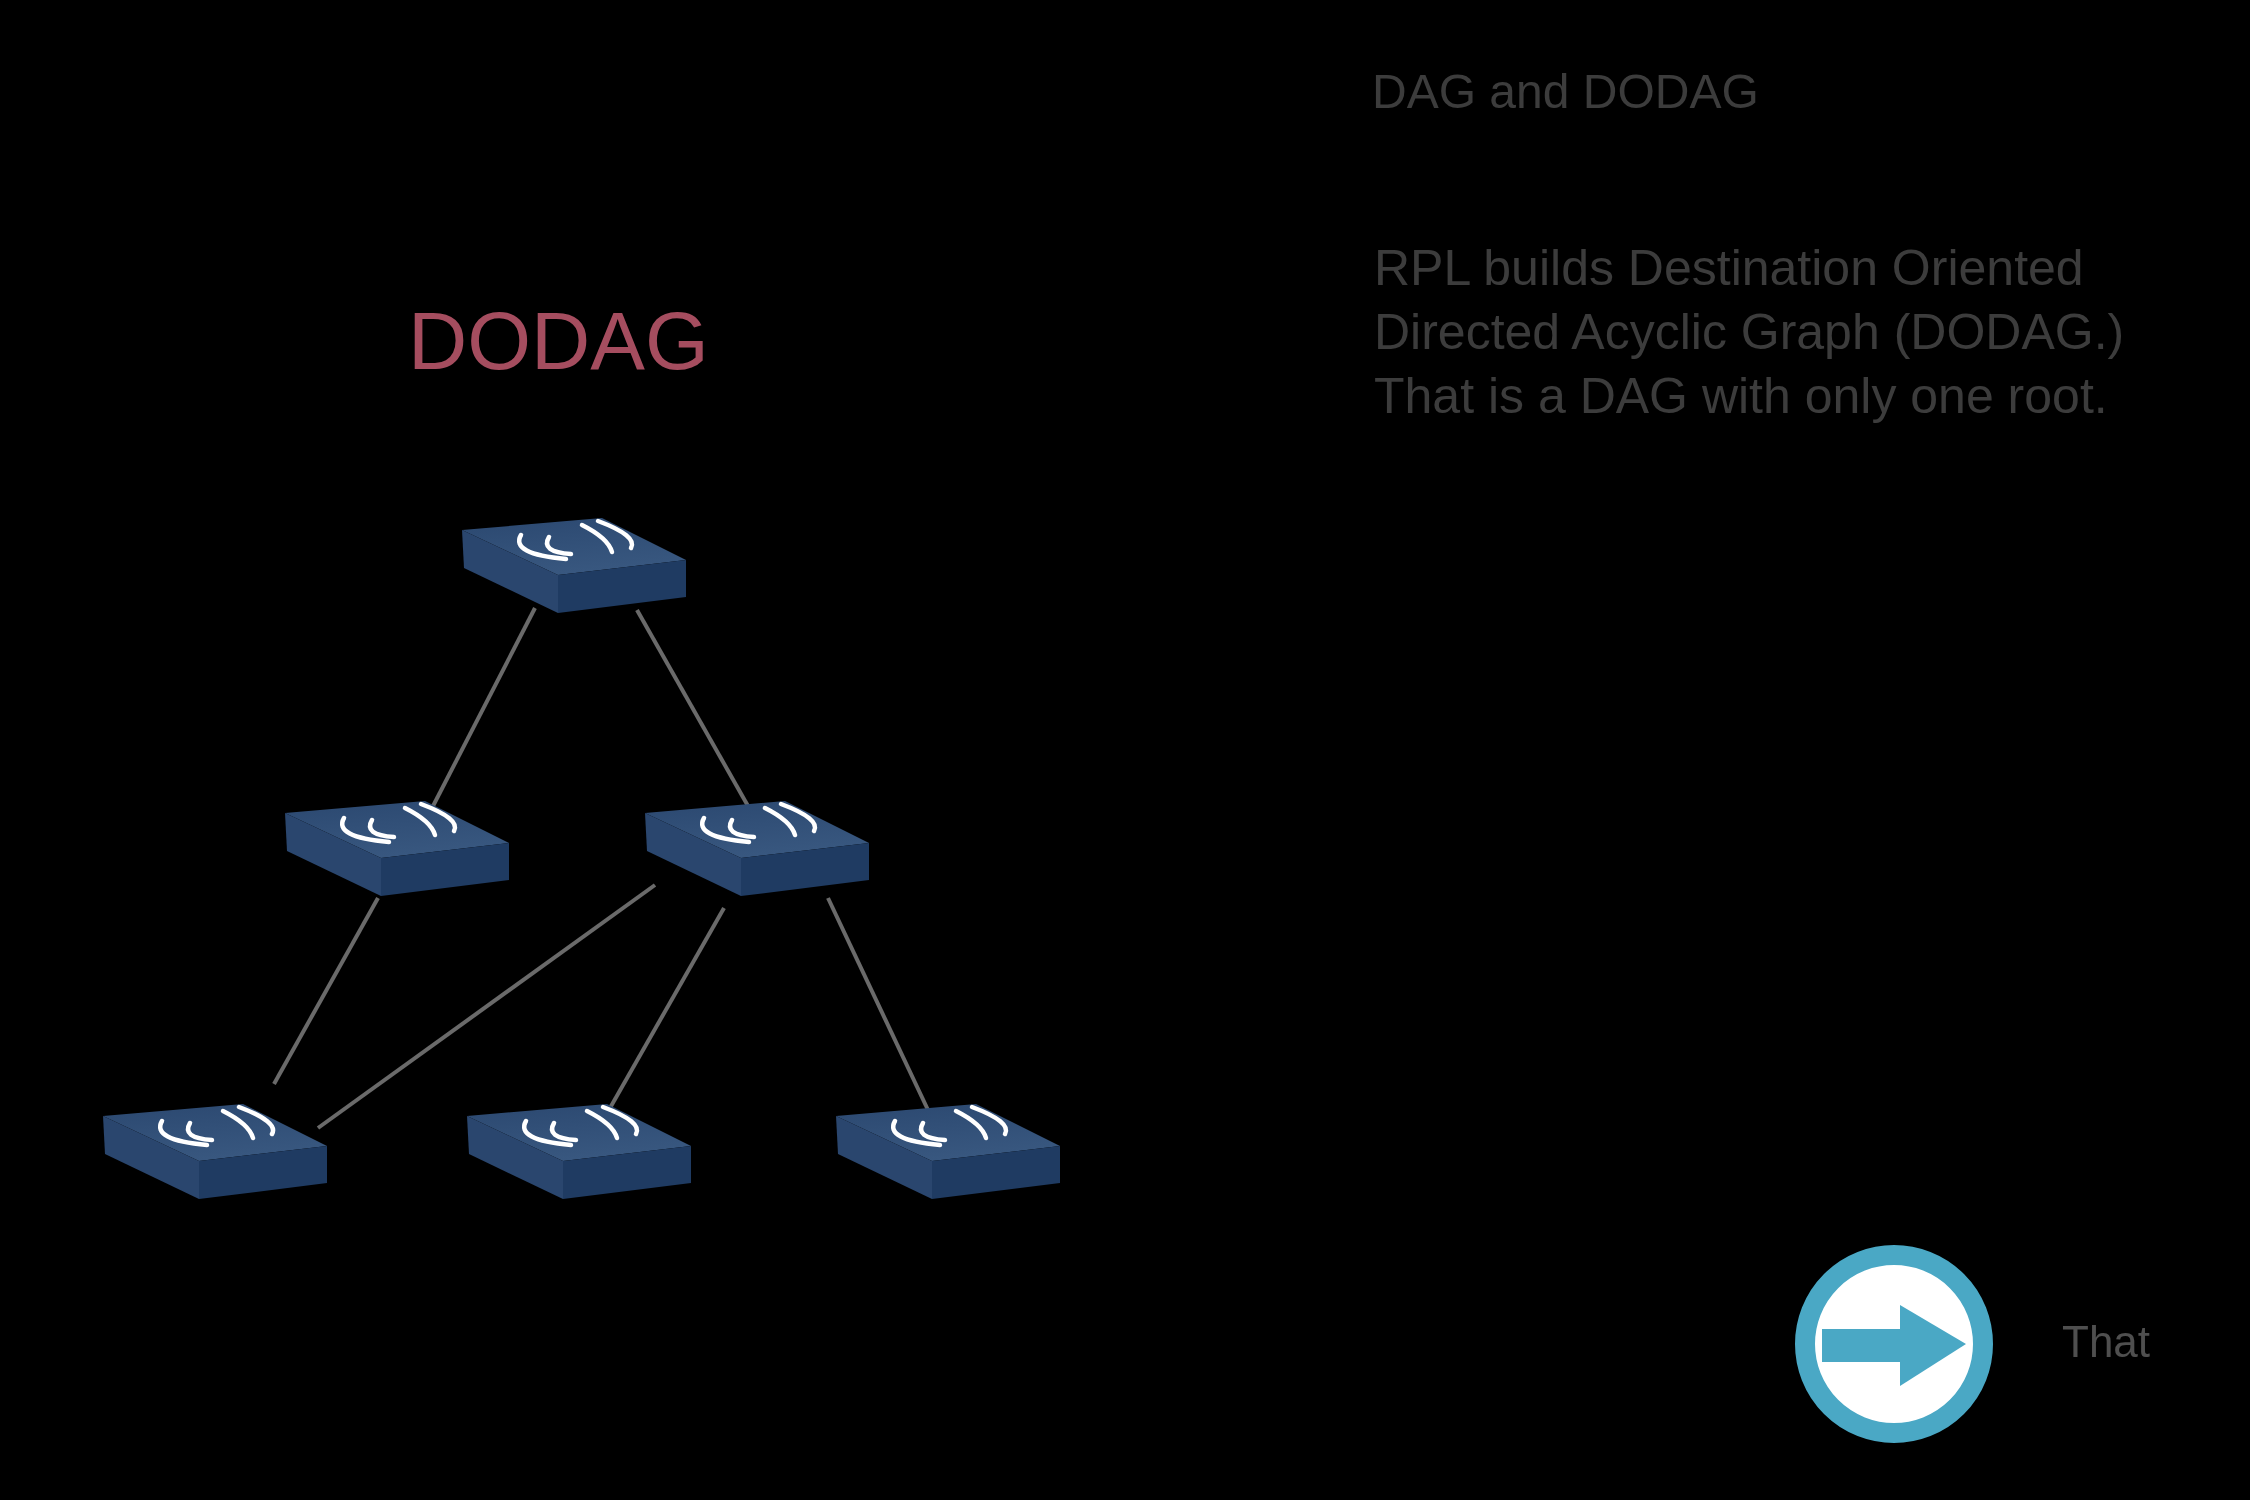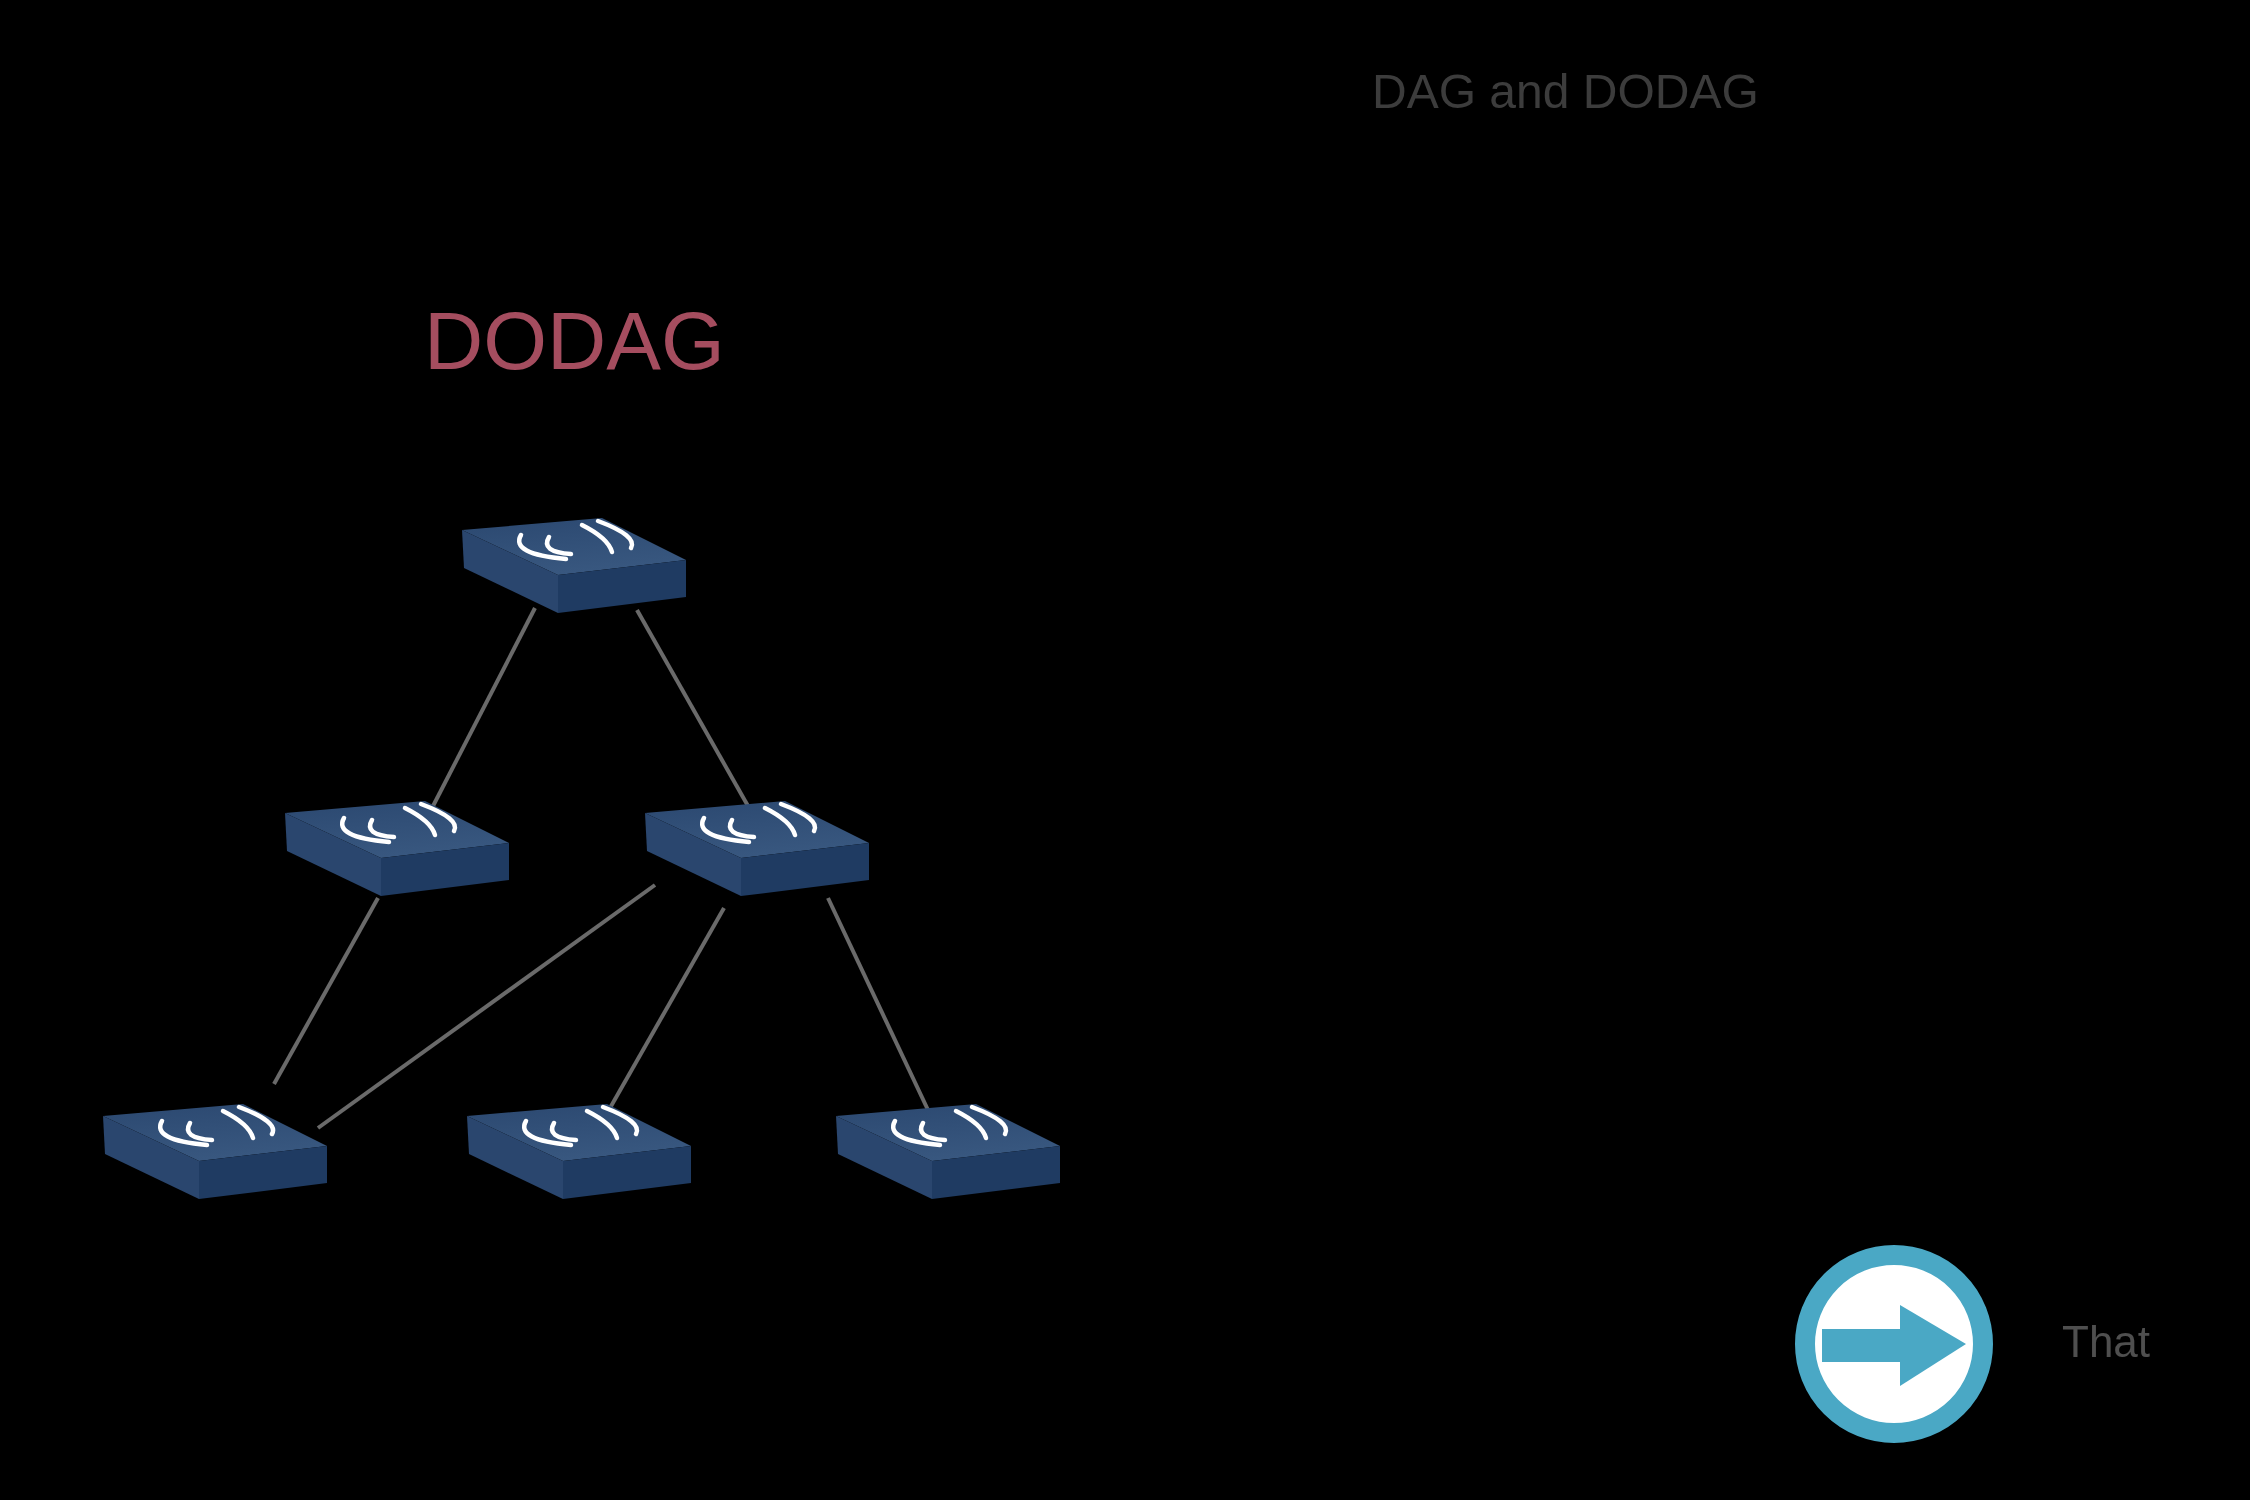--- a/index.html
+++ b/index.html
@@ -6,21 +6,21 @@
   #canvas{
     position:relative;
     width:2250px;height:1500px;
     background:var(--c-bg,#000);
     overflow:hidden;
     font-family:"Liberation Sans", sans-serif;
   }
   #diagram{position:absolute;left:0;top:0;width:2250px;height:1500px;}
   .edge{stroke:var(--c-edge,#6a6a6a);stroke-width:4;}
   .dodag-title{
-    position:absolute;left:424px;top:300px;
+    position:absolute;left:408px;top:300px;
     font-size:82px;line-height:82px;font-weight:400;
     color:var(--c-title,#a54d5f);white-space:nowrap;
   }
   .panel-heading{
     position:absolute;left:1372px;top:64px;
     font-size:48px;line-height:56px;font-weight:400;
     color:var(--c-text,#3c3c3c);white-space:nowrap;
   }
   .panel-body{
     position:absolute;left:1374px;top:236px;
@@ -81,20 +81,25 @@
         <use href="#node-symbol" xlink:href="#node-symbol" x="645" y="801" width="224" height="96"></use>
         <use href="#node-symbol" xlink:href="#node-symbol" x="103" y="1104" width="224" height="96"></use>
         <use href="#node-symbol" xlink:href="#node-symbol" x="467" y="1104" width="224" height="96"></use>
         <use href="#node-symbol" xlink:href="#node-symbol" x="836" y="1104" width="224" height="96"></use>
       </g>
   </svg>
 
   <div class="dodag-title">DODAG</div>
 
   <div class="panel-heading">DAG and DODAG</div>
+  <div class="panel-body">
+    <div>RPL builds Destination Oriented</div>
+    <div>Directed Acyclic Graph (DODAG.)</div>
+    <div>That is a DAG with only one root.</div>
+  </div>
 
   <svg class="next-btn" viewBox="0 0 202 202" xmlns="http://www.w3.org/2000/svg">
     <circle cx="101" cy="101" r="89" fill="#ffffff" style="stroke:var(--c-accent,#4aa8c5)" stroke-width="20"></circle>
     <g>
       <rect x="29" y="86" width="80" height="33" style="fill:var(--c-accent,#4aa8c5)"></rect>
       <polygon points="107,62 173,101 107,143" style="fill:var(--c-accent,#4aa8c5)"></polygon>
     </g>
   </svg>
   <div class="next-label">That</div>
 

